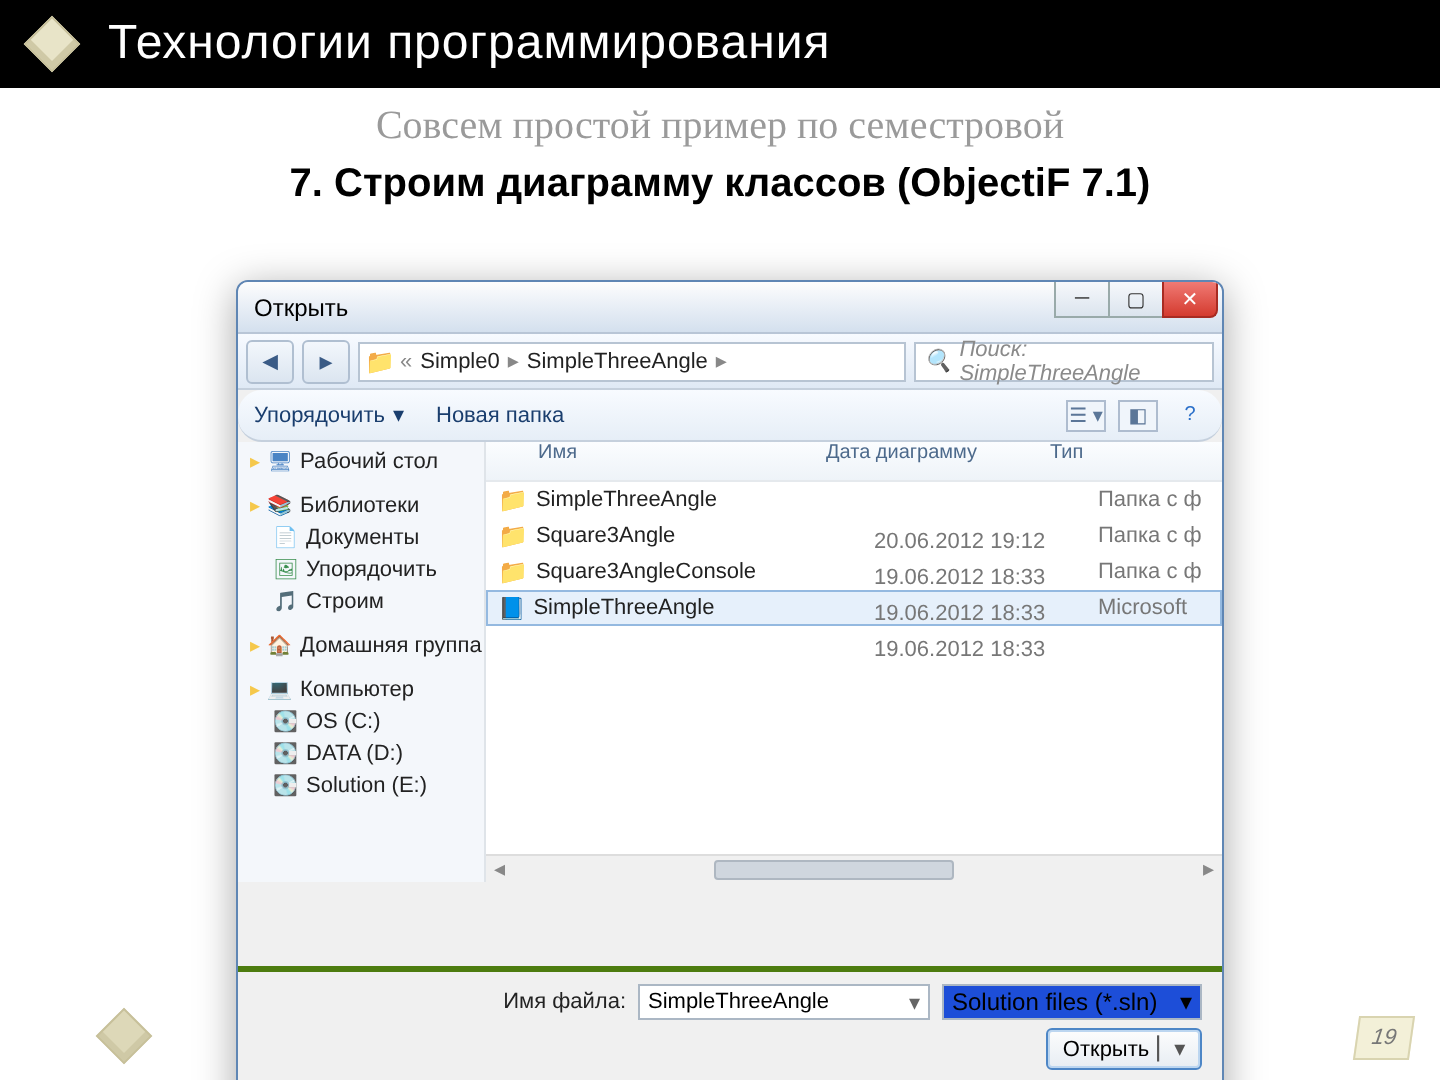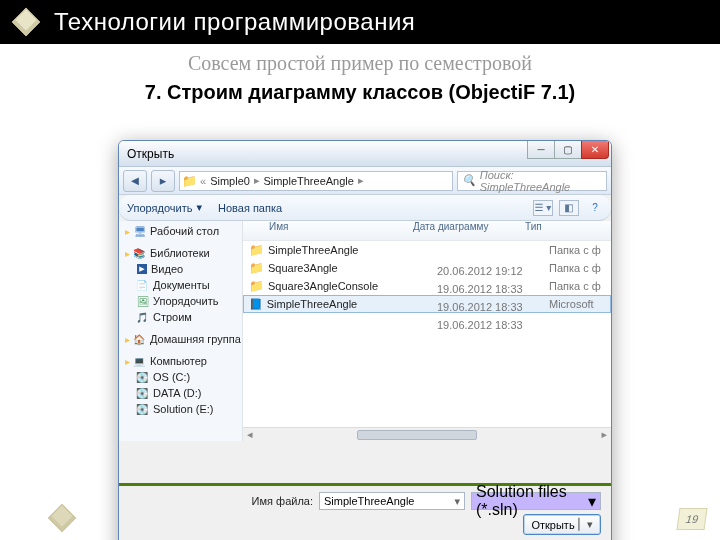--- a/index.html
+++ b/index.html
@@ -248,23 +248,23 @@
     flex: 1; height: 18px;
     border: 1px solid #abb7c4;
     background: #fff;
     padding: 0 4px;
     font-size: 11px;
     display: flex; align-items: center;
   }
   .filter {
     width: 130px; height: 18px;
     border: 1px solid #abb7c4;
-    background: #c4b5fd;
+    background: #1d4ed8;
     display: flex; align-items: center; justify-content: space-between;
-    padding: 0 4px; font-size: 16px;
+    padding: 0 4px; font-size: 12px;
   }
   .btn-row { display: flex; justify-content: flex-end; gap: 6px; }
   .btn {
     width: 78px; height: 21px;
     border: 1px solid #9fb1c4;
     border-radius: 3px;
     background: linear-gradient(#fdfdfd,#e7edf3);
     display: flex; align-items: center; justify-content: center;
     font-size: 11px;
   }
@@ -336,24 +336,20 @@
         <div class="tree-item ">
           <span class="fav-star">▸</span>
           <span class="ico ico-desktop">🖥</span>
           <span>Рабочий стол</span>
         </div>
         <div style="height:6px"></div>
         <div class="tree-item ">
           <span class="fav-star">▸</span>
           <span class="ico ico-lib">📚</span>
           <span>Библиотеки</span>
-        </div>
-        <div class="tree-item lvl1">
-          <span class="ico ico-vid">▶</span>
-          <span>Видео</span>
         </div>
         <div class="tree-item lvl1">
           <span class="ico ico-doc">📄</span>
           <span>Документы</span>
         </div>
         <div class="tree-item lvl1">
           <span class="ico ico-img">🖼</span>
           <span>Упорядочить</span>
         </div>
         <div class="tree-item lvl1">

